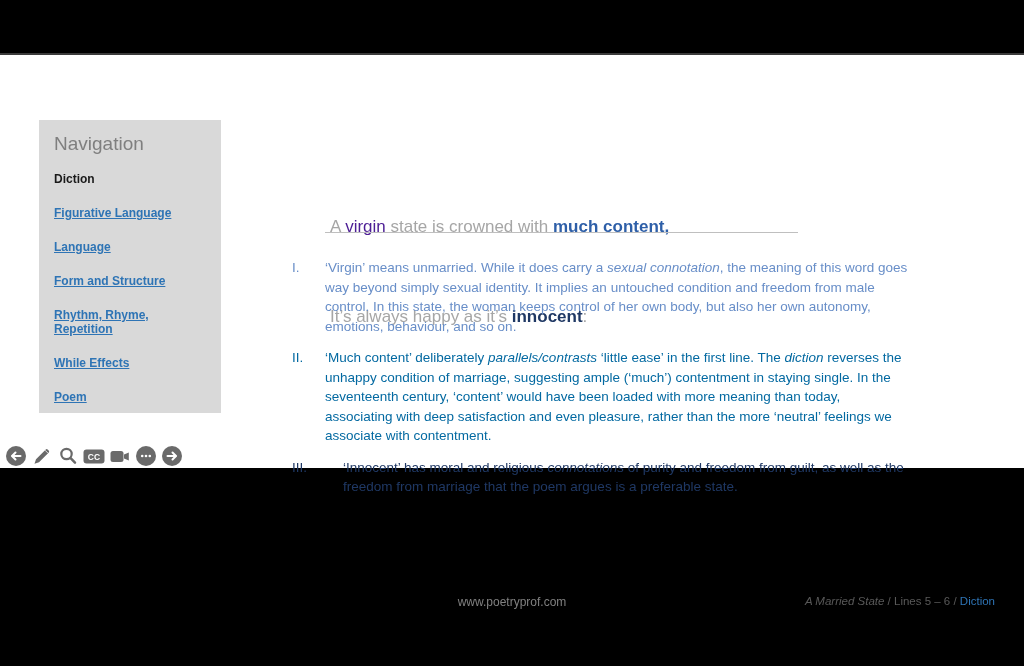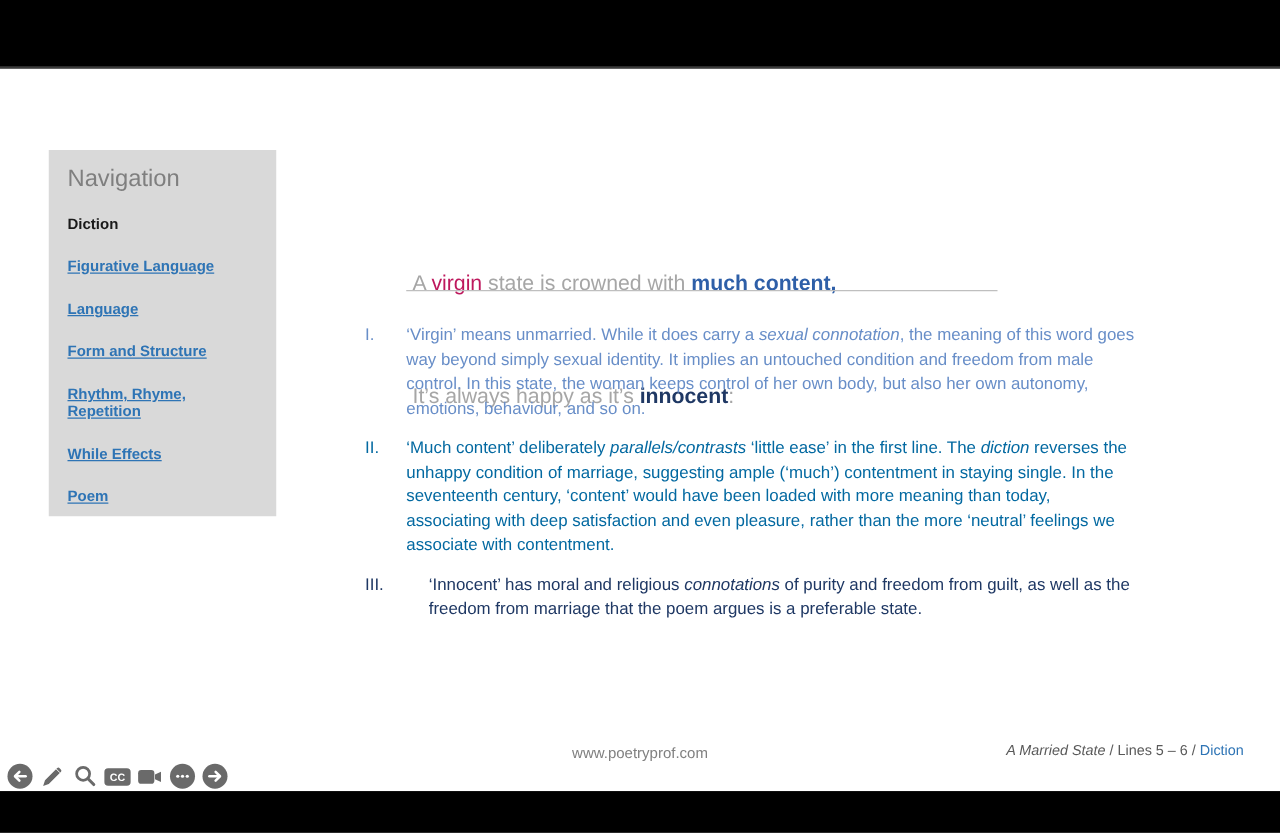--- a/index.html
+++ b/index.html
@@ -1,34 +1,34 @@
 <!DOCTYPE html>
 <html><head>
 <meta charset="utf-8">
 <style>
   html,body { margin:0; padding:0; background:#000; }
   .stage { position:relative; width:1024px; height:666px; background:#000; overflow:hidden;
            font-family:"Liberation Sans", sans-serif; }
   .letterbox { position:absolute; left:0; width:100%; background:#000; }
   .letterbox.top { top:0; height:55px; border-bottom:2px solid #3b3b3b; box-sizing:border-box; }
   .letterbox.bottom { bottom:0; height:33px; }
-  .slide { position:absolute; left:0; top:55px; width:1024px; height:578px; background:#ffffff; }
+  .slide { position:absolute; left:0; top:55px; width:1024px; height:413px; background:#ffffff; }
 
   
   .sidebar { position:absolute; left:39px; top:65px; width:182px; height:293px;
              background:#d9d9d9; padding:13px 15px; box-sizing:border-box; }
   .nav-title { font-size:19px; color:#7f7f7f; margin:0 0 17px 0; font-weight:400; }
   .nav-item { font-size:12px; font-weight:700; line-height:14px; margin-bottom:20px; }
   .nav-current { color:#1a1a1a; }
   .nav-link { color:#2e74b5; text-decoration:underline; cursor:pointer;margin-top:20px; }
 
   
   .quote { position:absolute; left:330px; top:97px; font-size:17px; line-height:30px;
            color:#a6a6a6; white-space:pre-wrap; }
-  .q-virgin { color:#be185d; }
+  .q-virgin { color:#4c1d95; }
   .q-content { color:#2e5fa8; font-weight:bold; }
   .q-innocent { color:#1f3864; font-weight:bold; }
   .rule { position:absolute; left:325px; top:177px; width:473px; height:1px; background:#bfbfbf; }
 
   
   .points { position:absolute; left:292px; top:203px; width:616px; }
   .point { display:flex; margin-bottom:12px; font-size:13.5px; line-height:19.5px; }
   .numeral { width:33px; flex:none; }
   .ptext { white-space:pre-wrap; flex:1; }
   .p1 { color:#688ec8; }

